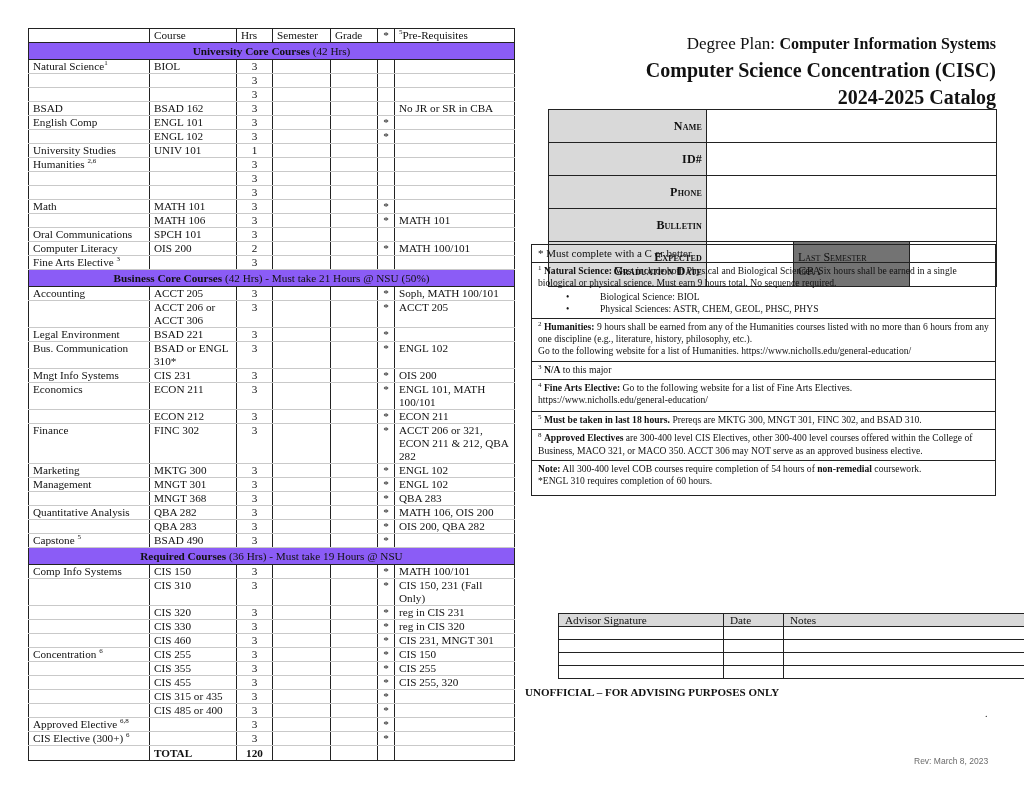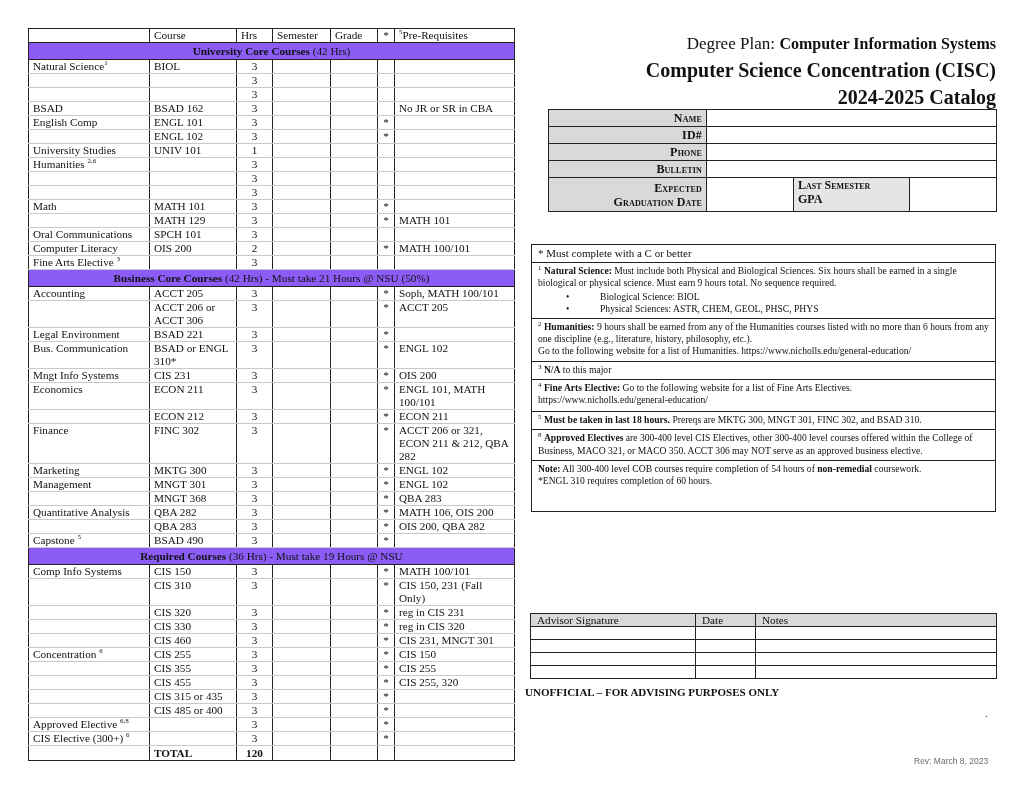--- a/index.html
+++ b/index.html
@@ -27,38 +27,38 @@
   
   #title { position: absolute; right: 28px; top: 30px; text-align: right; }
   #title .l1 { font-size: 18px; line-height: 26px; }
   #title .l1 .pre { font-weight: normal; font-size: 17px; }
   #title .bold { font-weight: bold; font-size: 16px; }
   #title .l { font-size: 20px; font-weight: bold; line-height: 27px; }
 
   
   #info { position: absolute; left: 548px; top: 109px; width: 448px; border-collapse: collapse;
           table-layout: fixed; font-size: 12px; }
-  #info td { border: 1.6px solid #222; height: 16px; padding: 0 4px; line-height: 14px; }
+  #info td { border: 1.6px solid #222; height: 16px; padding: 8px 4px; line-height: 14px; }
   #info td.lbl { background: #d9d9d9; text-align: right; font-weight: bold; font-variant: small-caps;
           letter-spacing: 0.2px; }
-  #info td.lbl2 { background: #e5e5e5; text-align: left; font-weight: bold; font-variant: small-caps; vertical-align: top; }
+  #info td.lbl2 { background: #737373; text-align: left; font-weight: normal; font-variant: small-caps; vertical-align: top; }
 
   
   #notes { position: absolute; left: 531px; top: 244px; width: 465px; border-collapse: collapse;
            font-size: 9.6px; }
   #notes td { border: 1.6px solid #222; padding: 2px 6px 3px 6px; line-height: 12.2px; }
   #notes td.first { font-size: 11px; margin-top: 36px; }
   #notes ul { margin: 1px 0 0 0; padding-left: 46px; list-style: none; }
   #notes li { position: relative; padding-left: 16px; }
   #notes li::before { content: "\2022"; position: absolute; left: -18px; }
   #notes b { font-weight: bold; }
   #notes .fn { font-size: 7px; vertical-align: super; line-height: 0; }
 
   
-  #advisor { position: absolute; left: 530px; top: 613px; width: 466px; border-collapse: collapse;
+  #advisor { position: absolute; left: 558px; top: 613px; width: 466px; border-collapse: collapse;
              table-layout: fixed; font-size: 11.2px; }
   #advisor td { border: 1.6px solid #222; height: 12px; padding: 0 6px; line-height: 12px; }
   #advisor tr.head td { background: #d9d9d9; }
   #unofficial { position: absolute; left: 525px; top: 686px; font-size: 11px; font-weight: bold; }
   #dot { position: absolute; left: 985px; top: 708px; font-size: 10px; }
   #rev { position: absolute; left: 914px; top: 756px; font-size: 8.5px; color: #6b6b6b;
          font-family: "Liberation Sans", "DejaVu Sans", sans-serif; }
 </style>
 </head>
 <body>
@@ -182,21 +182,21 @@
         <td><span>Math</span></td>
         <td class="wrap">MATH 101</td>
         <td class="hrs">3</td>
         <td></td>
         <td></td>
         <td class="star">*</td>
         <td class="wrap"></td>
       </tr>
       <tr>
         <td><span></span></td>
-        <td class="wrap">MATH 129</td>
+        <td class="wrap">MATH 106</td>
         <td class="hrs">3</td>
         <td></td>
         <td></td>
         <td class="star">*</td>
         <td class="wrap">MATH 101</td>
       </tr>
       <tr>
         <td><span>Oral Communications</span></td>
         <td class="wrap">SPCH 101</td>
         <td class="hrs">3</td>
@@ -549,21 +549,21 @@
         <td>
     <span class="fn">5</span> <b>Must be taken in last 18 hours.</b><span>  Prereqs are MKTG 300, MNGT 301, FINC 302, and BSAD 310.</span>
   </td>
       </tr>
   <tr>
         <td>
     <span class="fn">8</span> <b>Approved Electives</b><span> are 300-400 level CIS Electives, other 300-400 level courses offered within the College of Business, MACO 321, or MACO 350.  ACCT 306 may NOT serve as an approved business elective.</span>
   </td>
       </tr>
   <tr>
-        <td style="padding-bottom:24px">
+        <td style="padding-bottom:8px">
     <b>Note:</b><span>  All 300-400 level COB courses require completion of 54 hours of </span><b>non-remedial</b><span> coursework.</span><br>
     <span>*ENGL 310 requires completion of 60 hours.</span>
   </td>
       </tr>
 </tbody>
   </table>
 
 <table id="advisor">
   <colgroup>
       <col style="width:165px">

